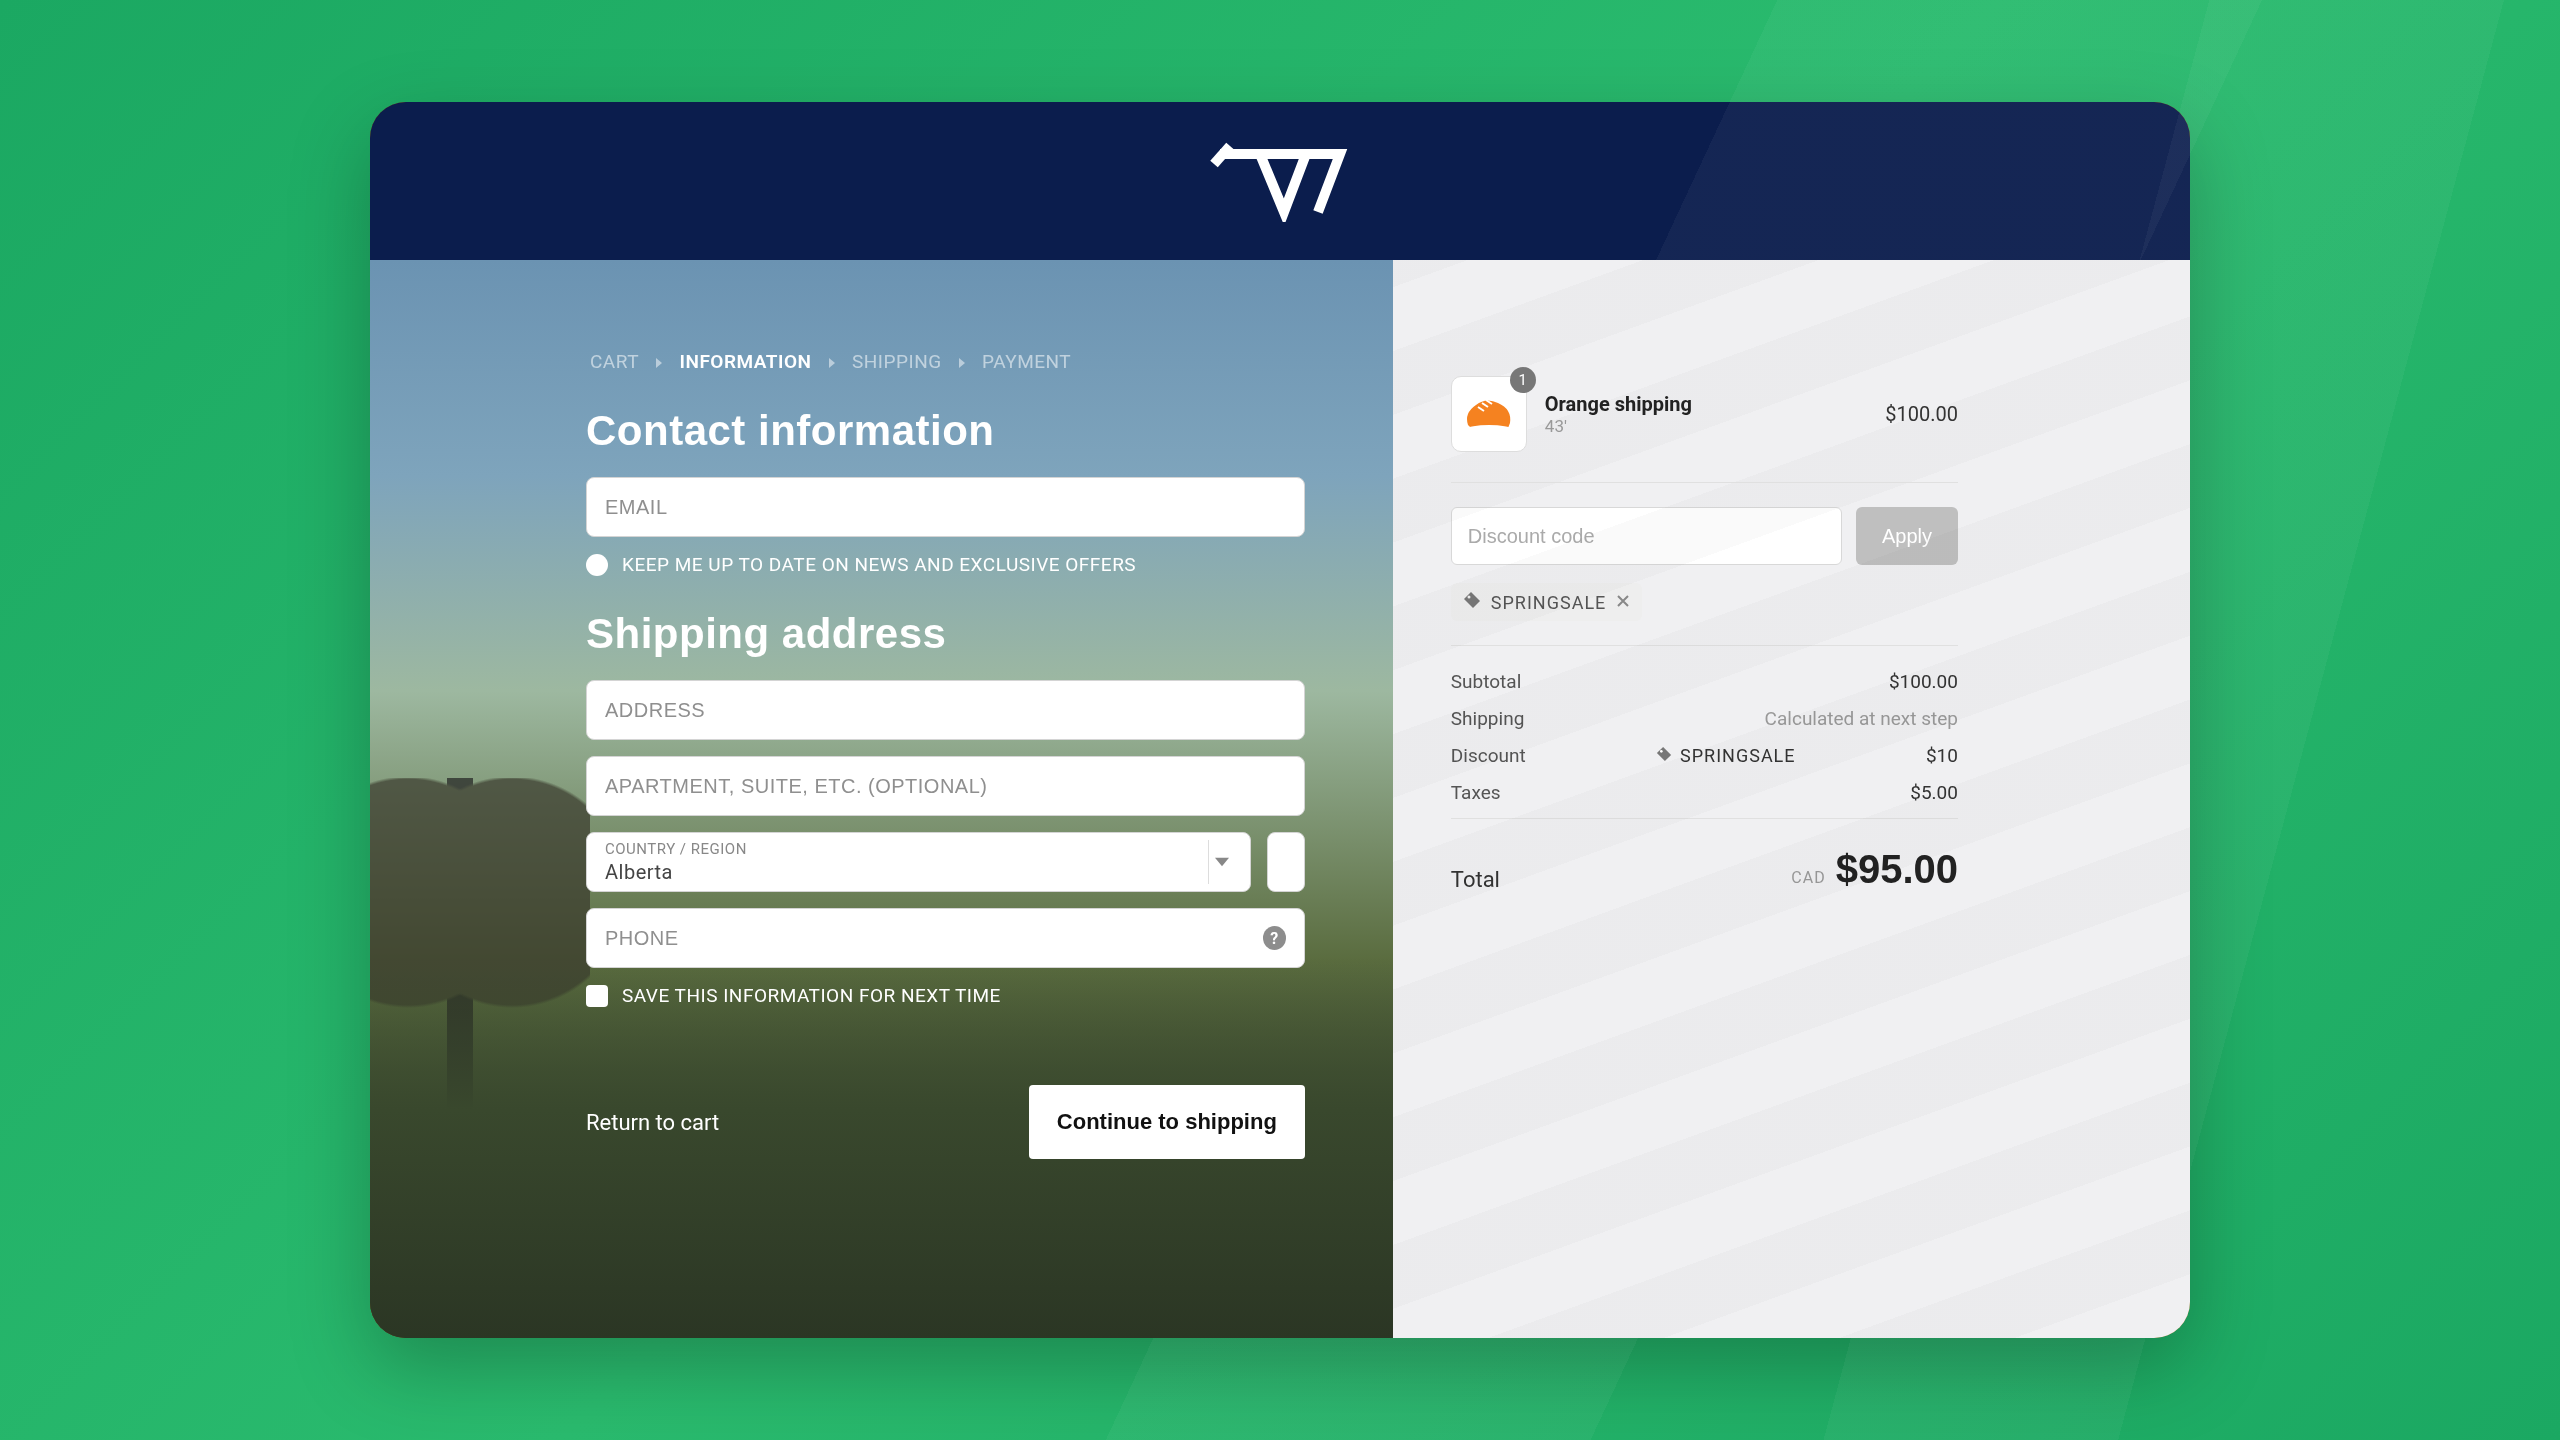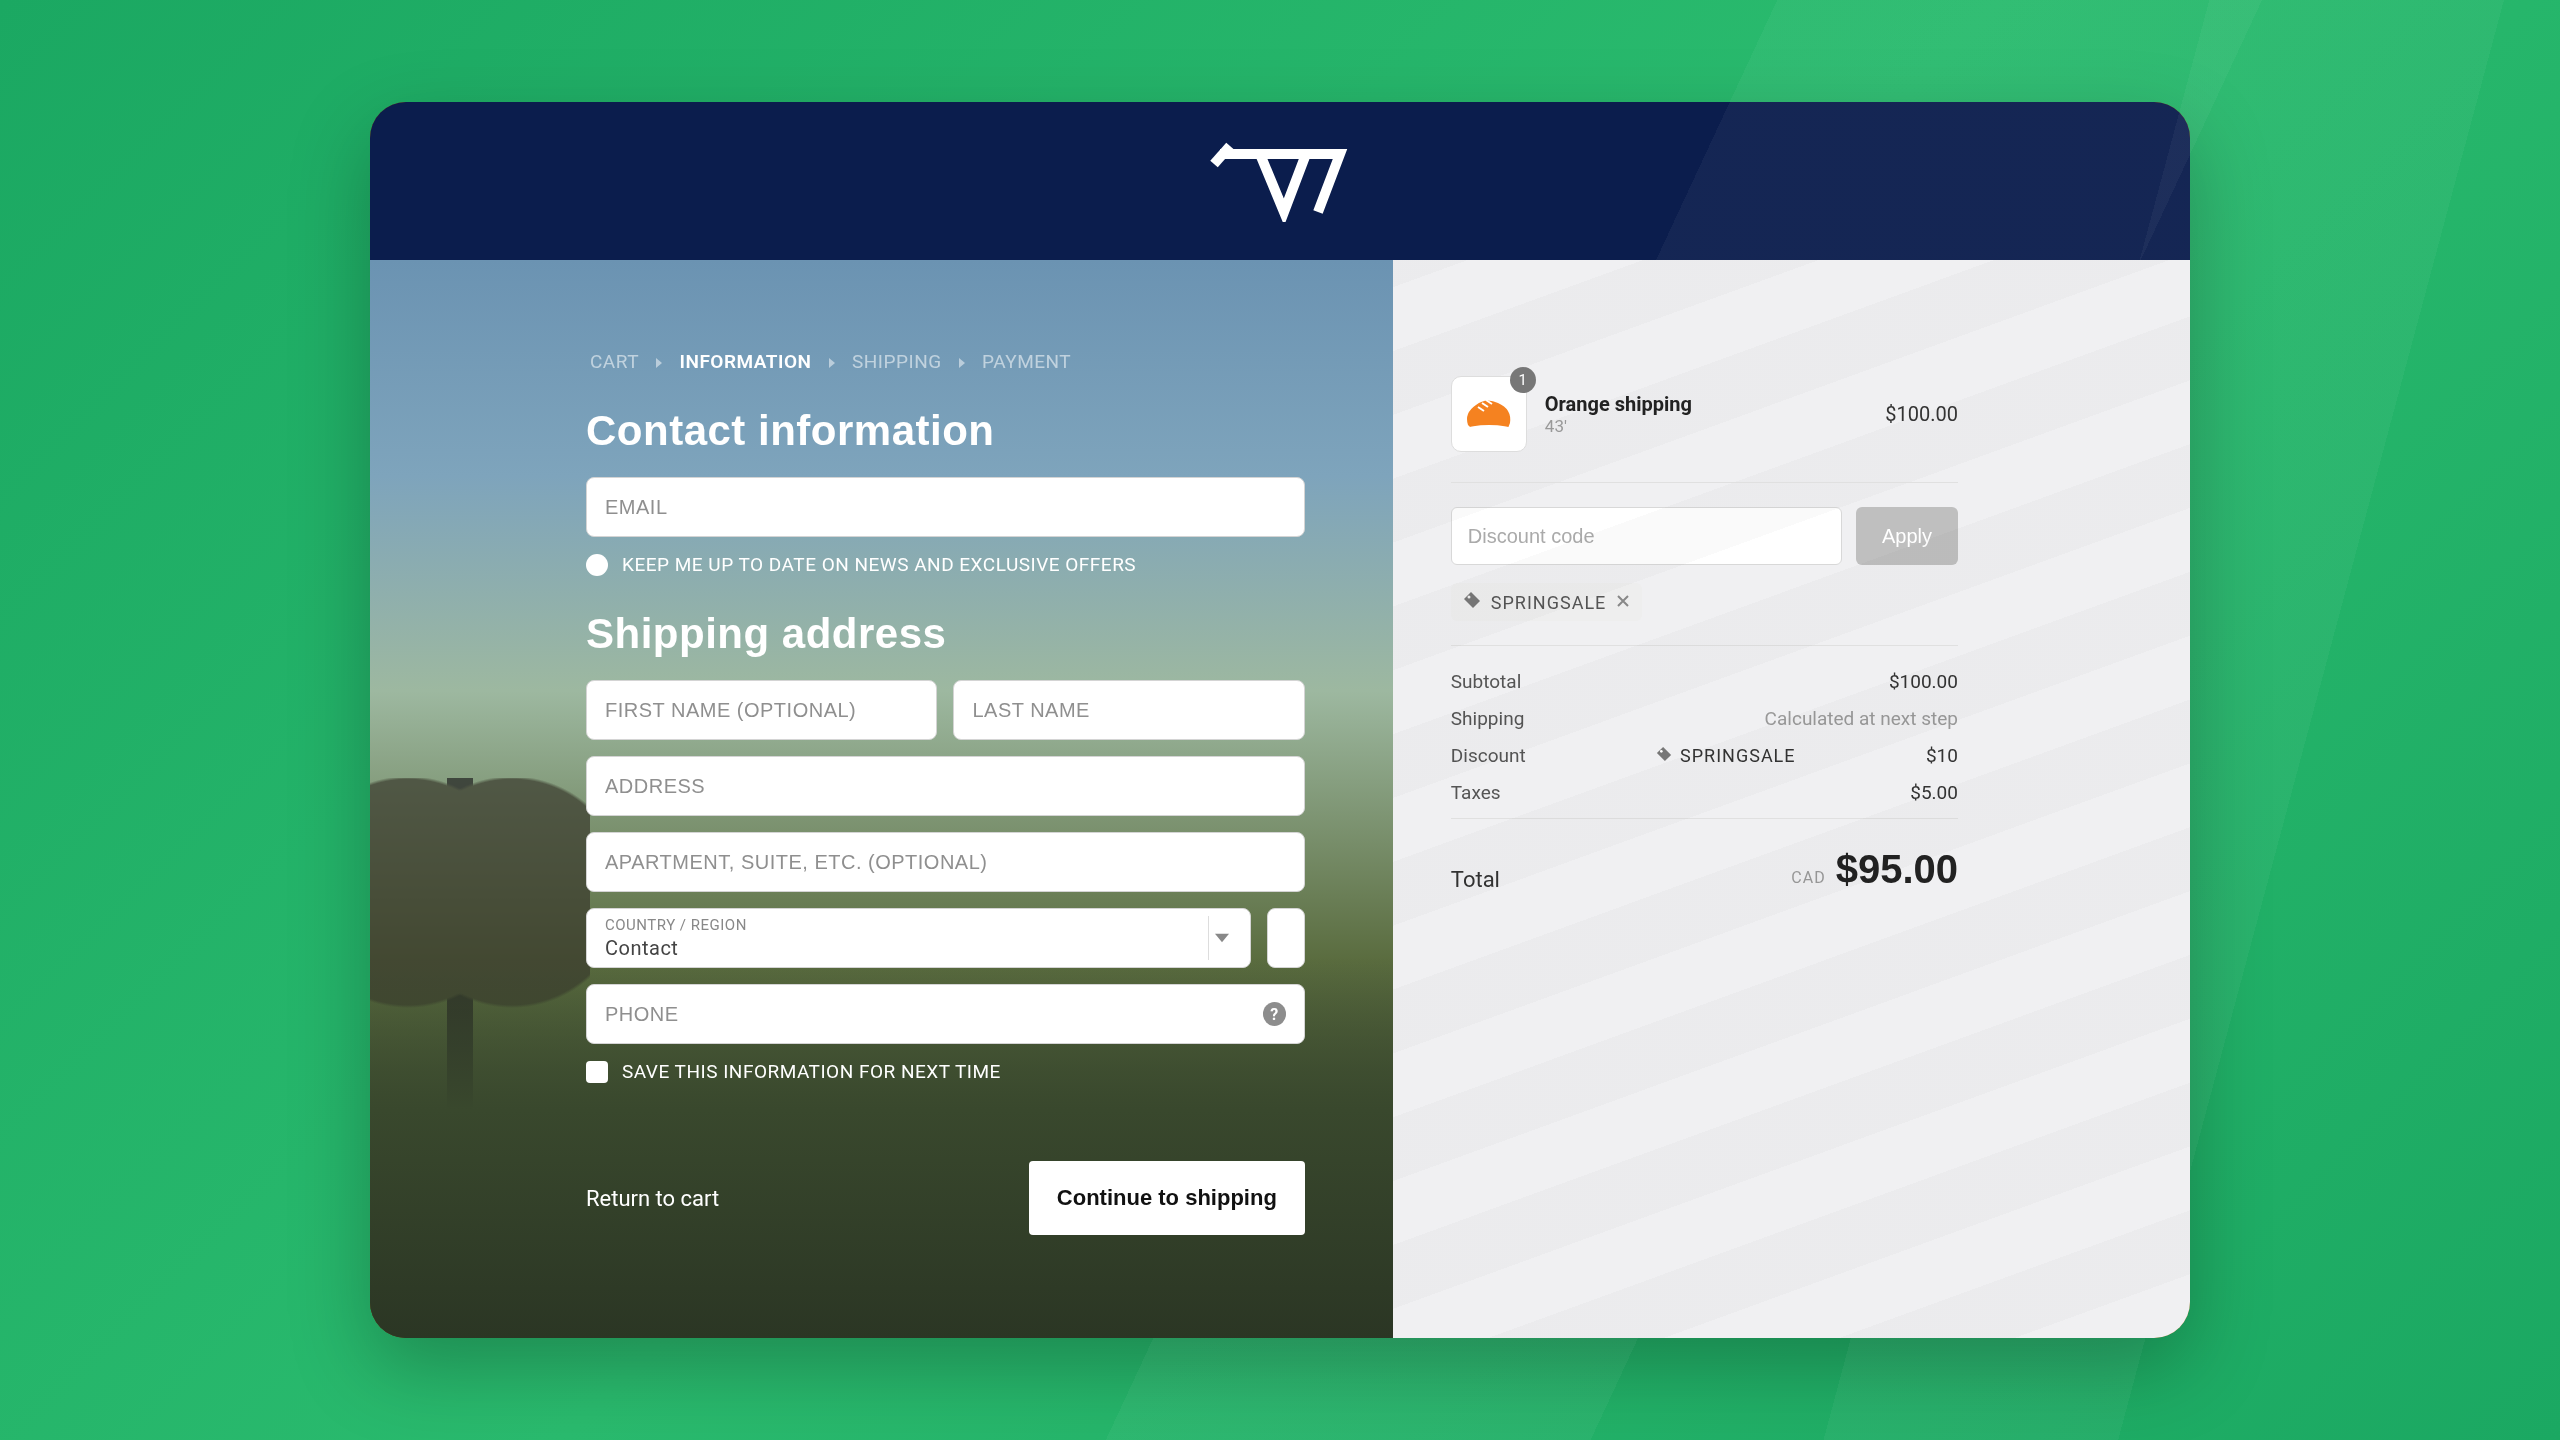--- a/index.html
+++ b/index.html
@@ -250,39 +250,31 @@
         <h2 class="section-title">Contact information</h2>
         <div class="field">
           <input type="text" placeholder="EMAIL" style="">
         </div>
         <div class="checkbox-row">
           <span class="checkbox"></span>
           <span class="checkbox-label">KEEP ME UP TO DATE ON NEWS AND EXCLUSIVE OFFERS</span>
         </div>
 
         <h2 class="section-title">Shipping address</h2>
-        <div class="row">
-          <div class="field">
-            <input type="text" placeholder="FIRST NAME (OPTIONAL)" style="">
-          </div>
-          <div class="field">
-            <input type="text" placeholder="LAST NAME" style="">
-          </div>
-        </div>
         <div class="field">
           <input type="text" placeholder="ADDRESS" style="">
         </div>
         <div class="field">
           <input type="text" placeholder="APARTMENT, SUITE, ETC. (OPTIONAL)" style="">
         </div>
         <div class="row">
           <div class="select-field">
             <div class="select-inner">
               <span class="select-label">COUNTRY / REGION</span>
-              <span class="select-value">Contact</span>
+              <span class="select-value">Alberta</span>
             </div>
             <span class="chevron-box">
                 <svg viewBox="0 0 10 10">
                   <path d="M0 2 L5 8 L10 2 Z"></path>
                 </svg>
               </span>
           </div>
           <div class="field">
             <input type="text" placeholder="POSTAL CODE" style="">
           </div>

